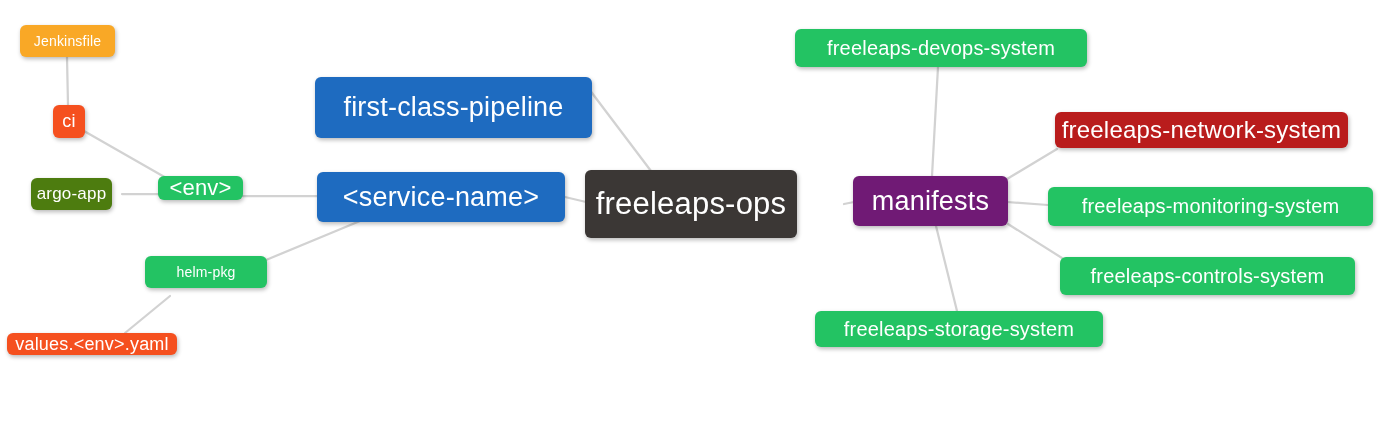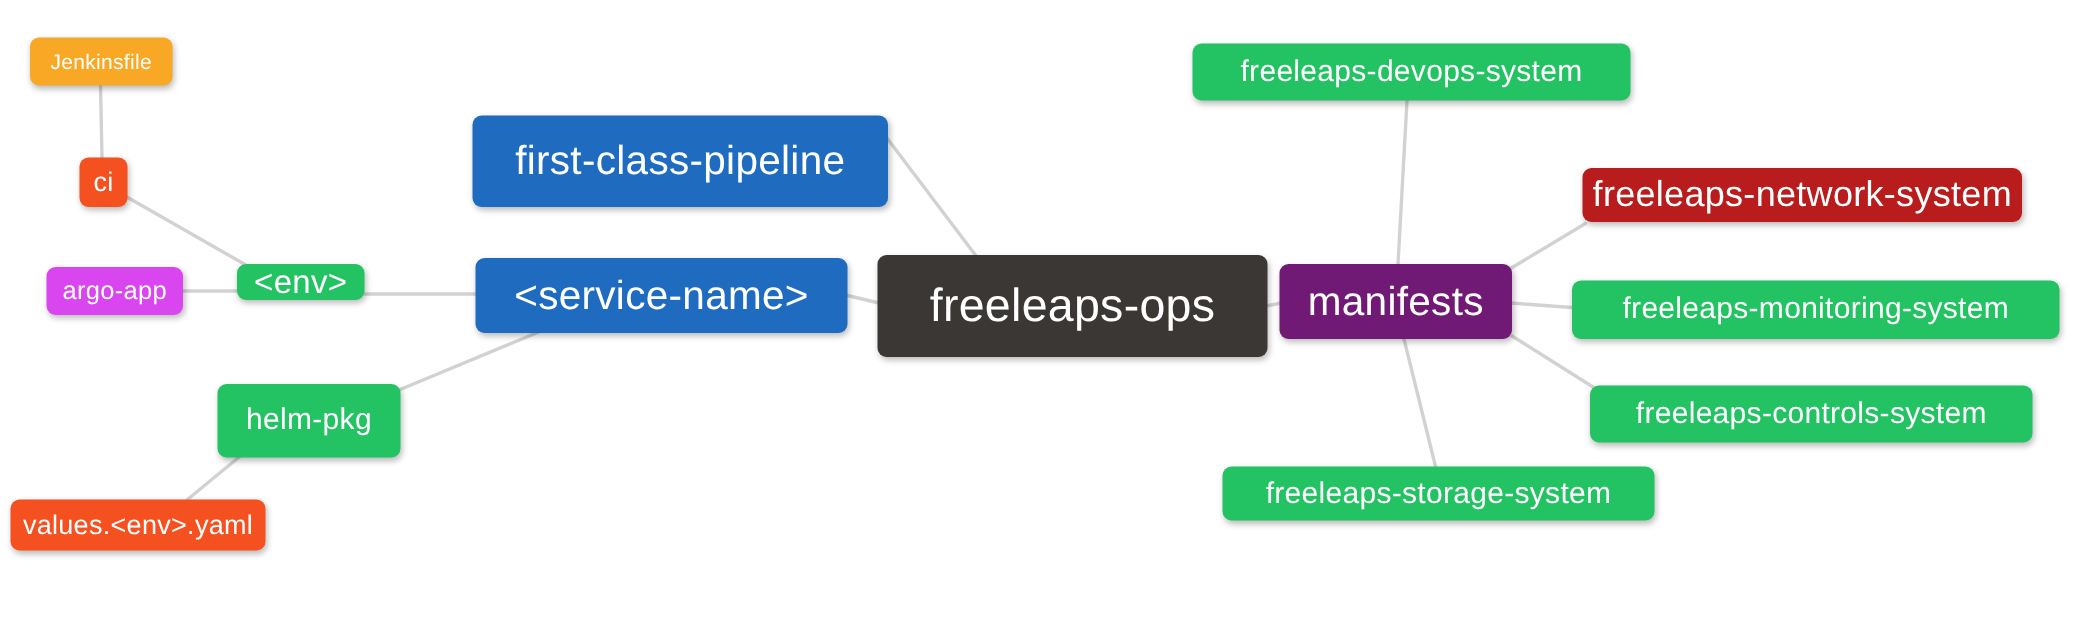--- a/index.html
+++ b/index.html
@@ -61,39 +61,39 @@
       <line x1="1008" y1="224" x2="1062" y2="258" stroke="#d2d2d2"></line>
       <line x1="936" y1="226" x2="957" y2="311" stroke="#d2d2d2"></line>
     </svg>
   <div id="node-layer">
       <div class="node" style="left: 20px; top: 25px; width: 95px; height: 32px; font-size: 14px; background: rgb(249, 168, 38);">
         <span>Jenkinsfile</span>
       </div>
       <div class="node" style="left: 53px; top: 105px; width: 32px; height: 33px; font-size: 18px; background: rgb(245, 80, 31);">
         <span>ci</span>
       </div>
-      <div class="node" style="left: 31px; top: 178px; width: 91px; height: 32px; font-size: 17px; background: #d946ef;">
+      <div class="node" style="left: 31px; top: 178px; width: 81px; height: 32px; font-size: 17px; background: #4d7c0f;">
         <span>argo-app</span>
       </div>
       <div class="node" style="left: 158px; top: 176px; width: 85px; height: 24px; font-size: 22px; background: rgb(35, 195, 99);">
         <span>&lt;env&gt;</span>
       </div>
-      <div class="node" style="left: 145px; top: 256px; width: 122px; height: 49px; font-size: 20px; background: rgb(35, 195, 99);">
+      <div class="node" style="left: 145px; top: 256px; width: 122px; height: 32px; font-size: 14px; background: rgb(35, 195, 99);">
         <span>helm-pkg</span>
       </div>
-      <div class="node" style="left: 7px; top: 333px; width: 170px; height: 34px; font-size: 18px; background: rgb(245, 80, 31);">
+      <div class="node" style="left: 7px; top: 333px; width: 170px; height: 22px; font-size: 18px; background: rgb(245, 80, 31);">
         <span>values.&lt;env&gt;.yaml</span>
       </div>
       <div class="node" style="left: 315px; top: 37px; width: 277px; height: 61px; font-size: 27px; background: rgb(30, 107, 192); margin-top: 40px;">
         <span>first-class-pipeline</span>
       </div>
       <div class="node" style="left: 317px; top: 172px; width: 248px; height: 50px; font-size: 27px; background: rgb(30, 107, 192);">
         <span>&lt;service-name&gt;</span>
       </div>
-      <div class="node" style="left: 585px; top: 170px; width: 260px; height: 68px; font-size: 31px; background: rgb(59, 55, 53);">
+      <div class="node" style="left: 585px; top: 170px; width: 212px; height: 68px; font-size: 31px; background: rgb(59, 55, 53);">
         <span>freeleaps-ops</span>
       </div>
       <div class="node" style="left: 853px; top: 176px; width: 155px; height: 50px; font-size: 27px; background: #701a75;">
         <span>manifests</span>
       </div>
       <div class="node" style="left: 795px; top: 29px; width: 292px; height: 38px; font-size: 20px; background: rgb(35, 195, 99);">
         <span>freeleaps-devops-system</span>
       </div>
       <div class="node" style="left: 1055px; top: 112px; width: 293px; height: 36px; font-size: 24px; background: #b91c1c;">
         <span>freeleaps-network-system</span>

